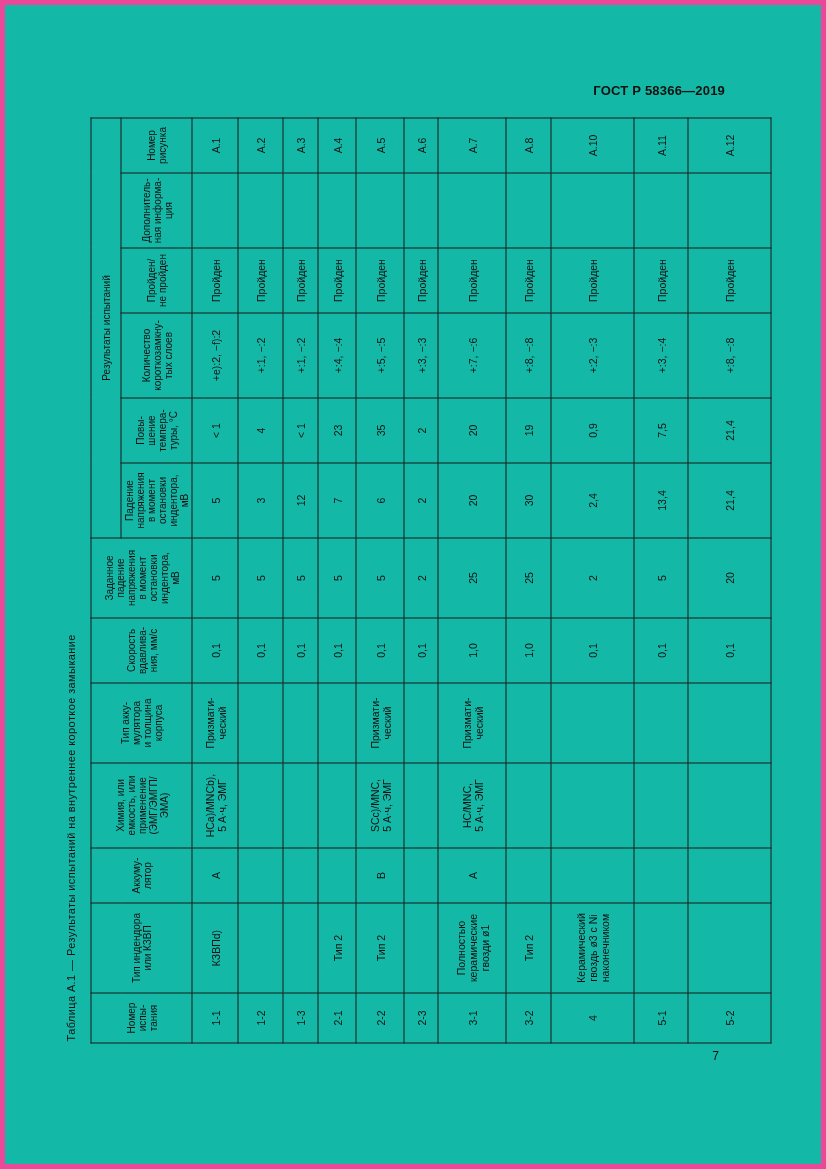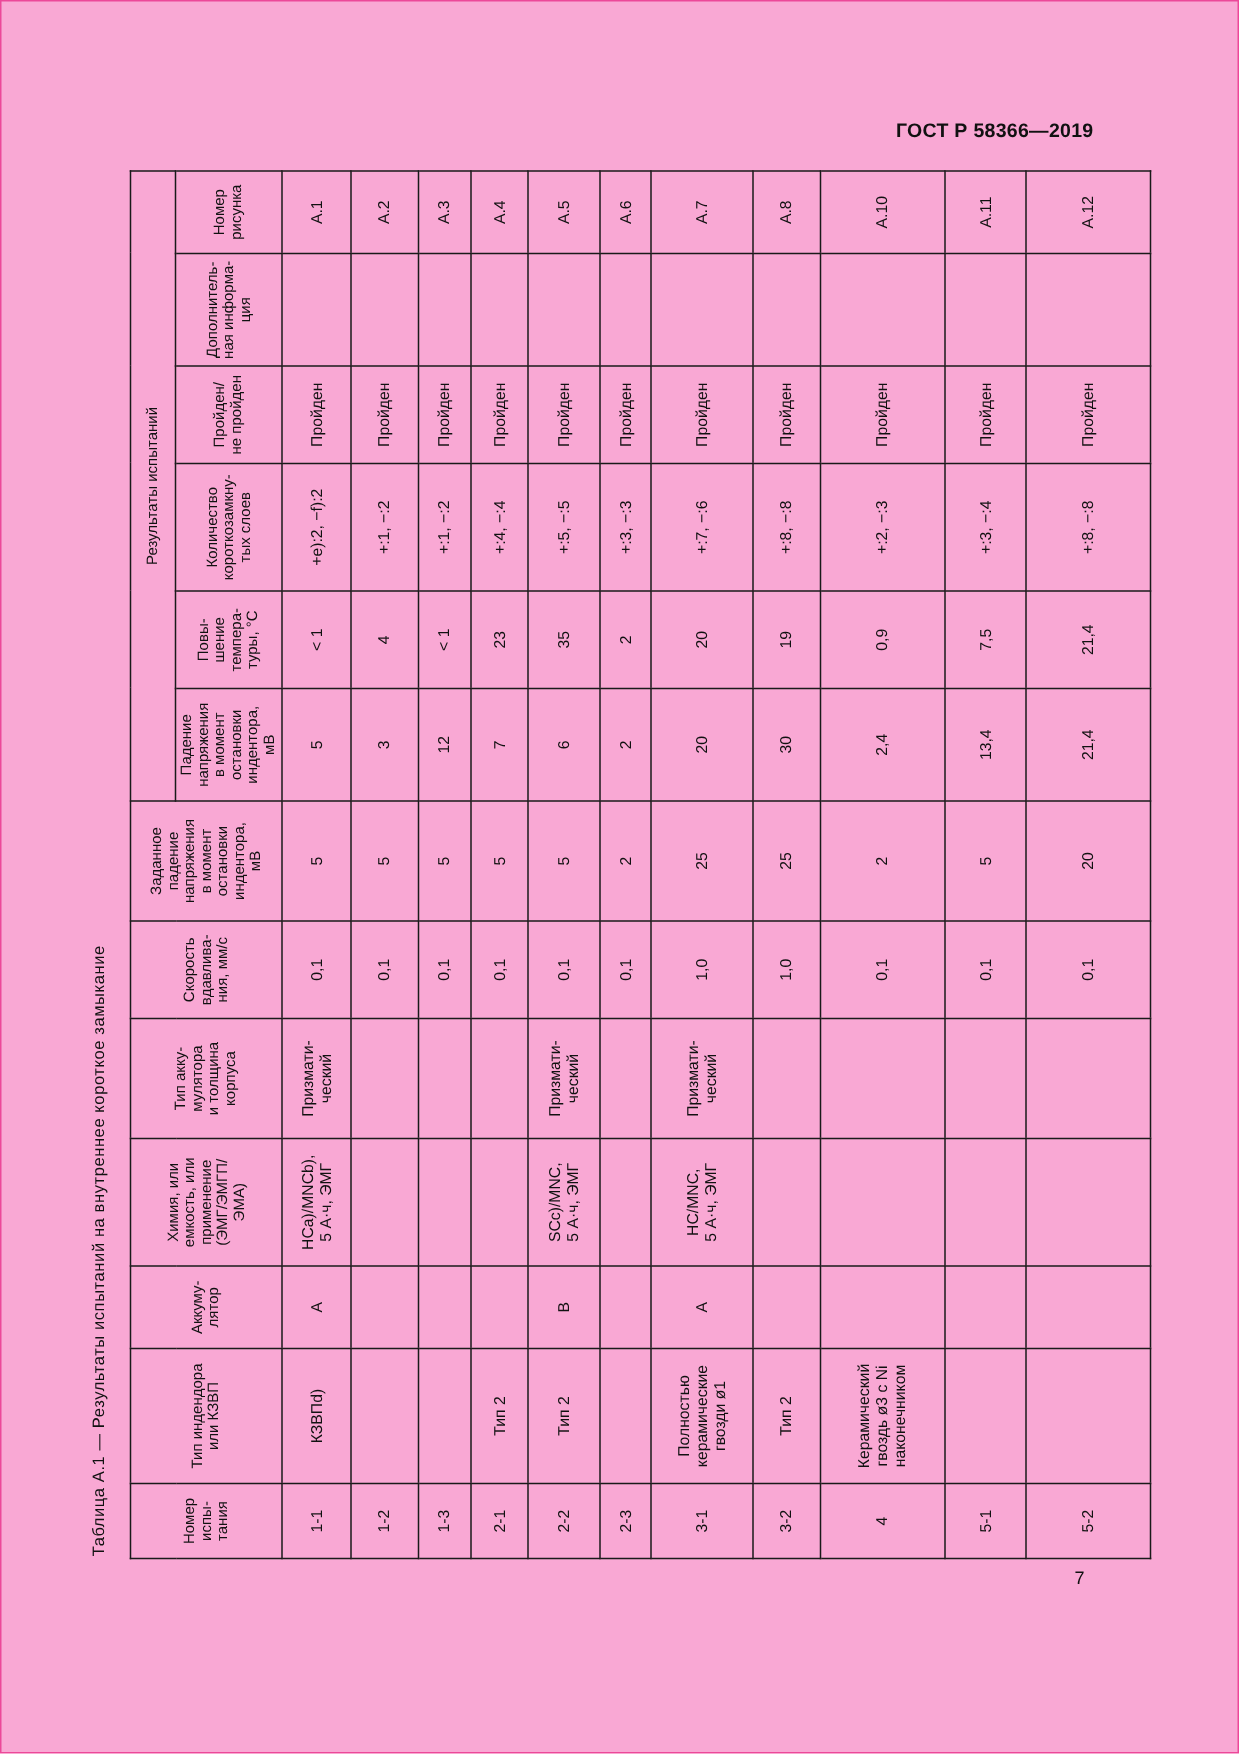--- a/index.html
+++ b/index.html
@@ -7,22 +7,22 @@
   body {
     position: relative;
     background: #ffffff;
     font-family: "Liberation Sans", sans-serif;
     color: #111111;
     overflow: hidden;
   }
   .page {
     position: absolute;
     inset: 0;
-    border: 1px solid #ec4899;
-    background: #f9a8d4;
+    border: 5px solid #ec4899;
+    background: #14b8a6;
   }
   .doc-header {
     position: absolute;
     top: 78px;
     right: 96px;
     font-size: 13px;
     font-weight: bold;
     letter-spacing: 0.2px;
   }
   .page-number {

